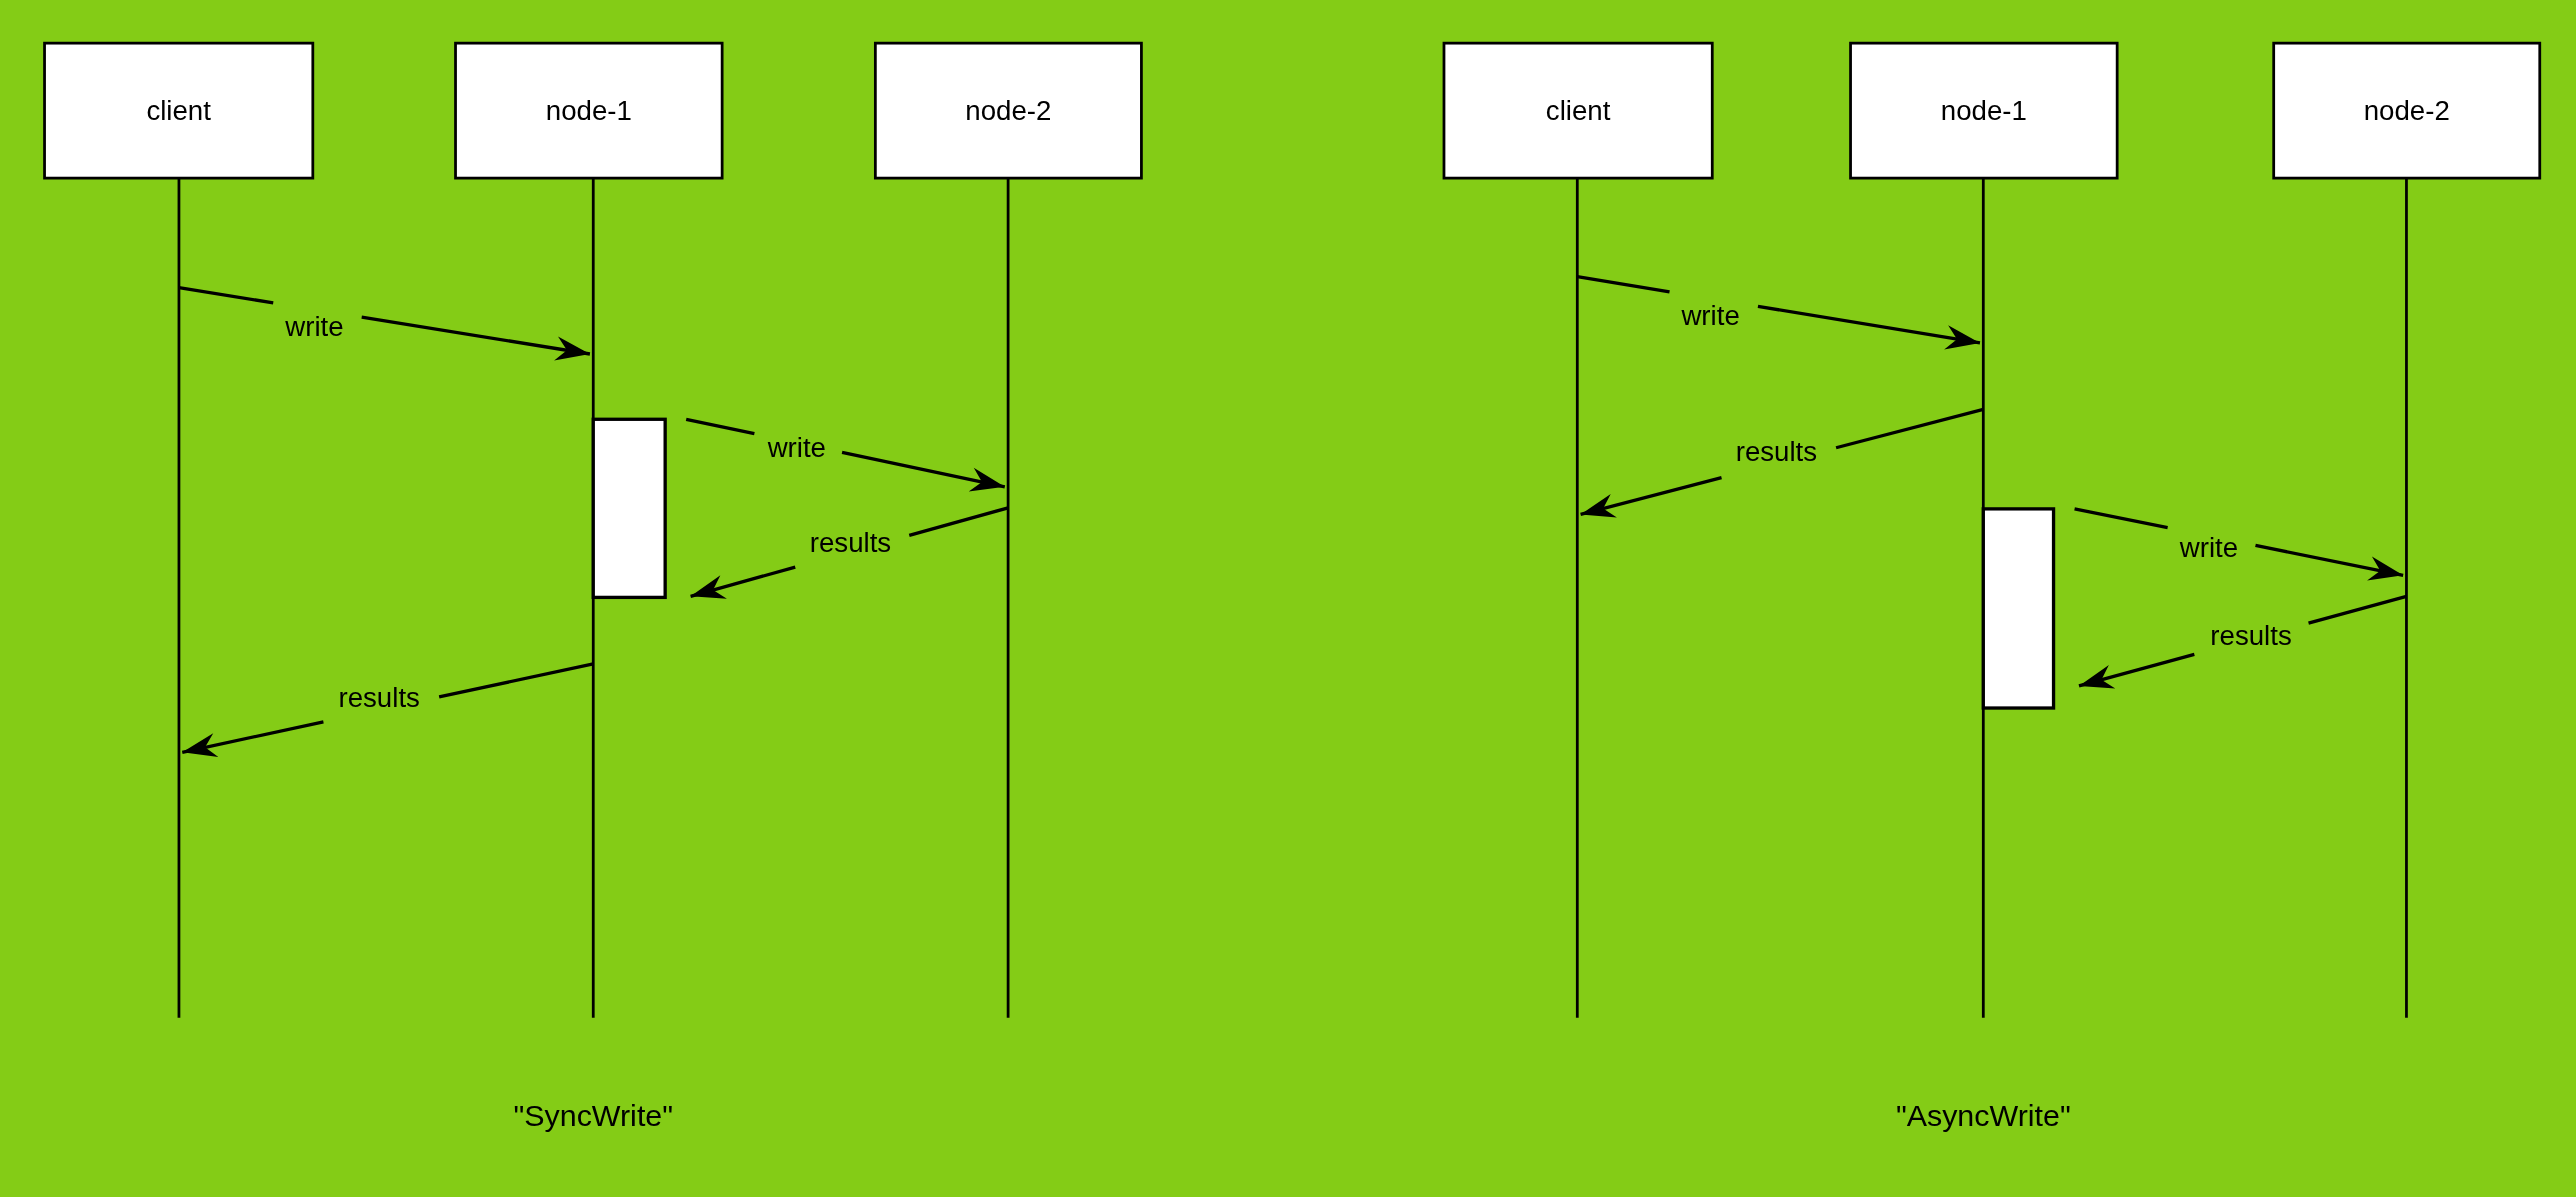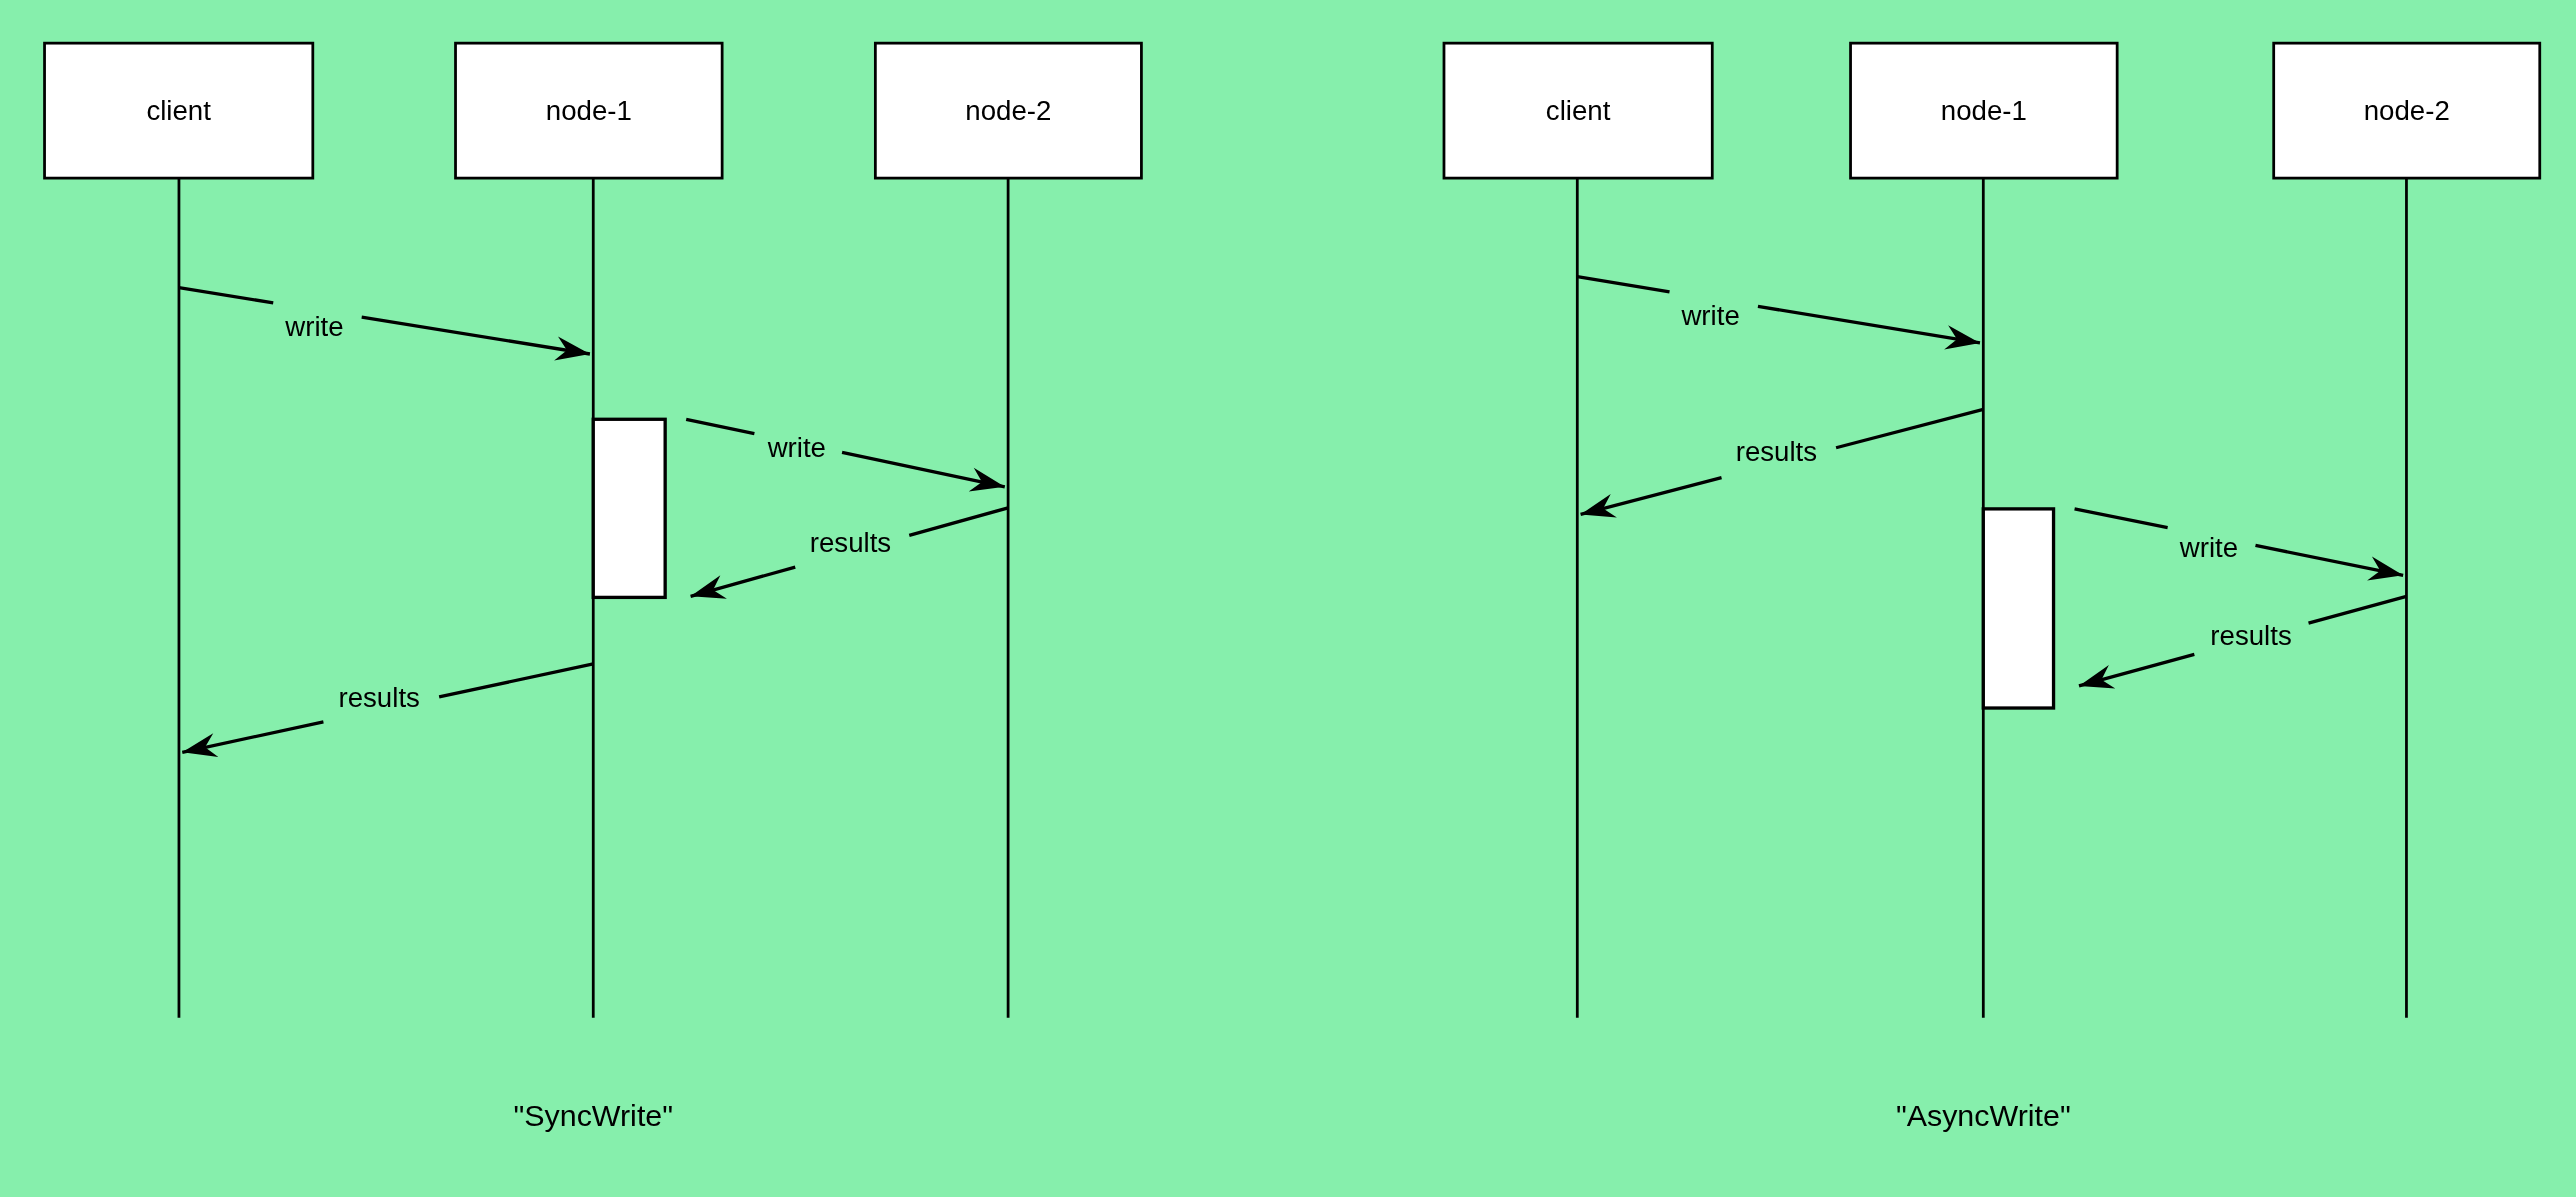--- a/index.html
+++ b/index.html
@@ -11,21 +11,21 @@
   body {
     width: 2576px;
     height: 1197px;
     overflow: hidden;
     font-family: "Liberation Sans", sans-serif;
   }
   #stage {
     position: relative;
     width: 2576px;
     height: 1197px;
-    background: #86efac;
+    background: #84cc16;
   }
   #stage svg {
     position: absolute;
     left: 0;
     top: 0;
     display: block;
   }
   .lifeline-box {
     fill: #ffffff;
     stroke: #000000;

